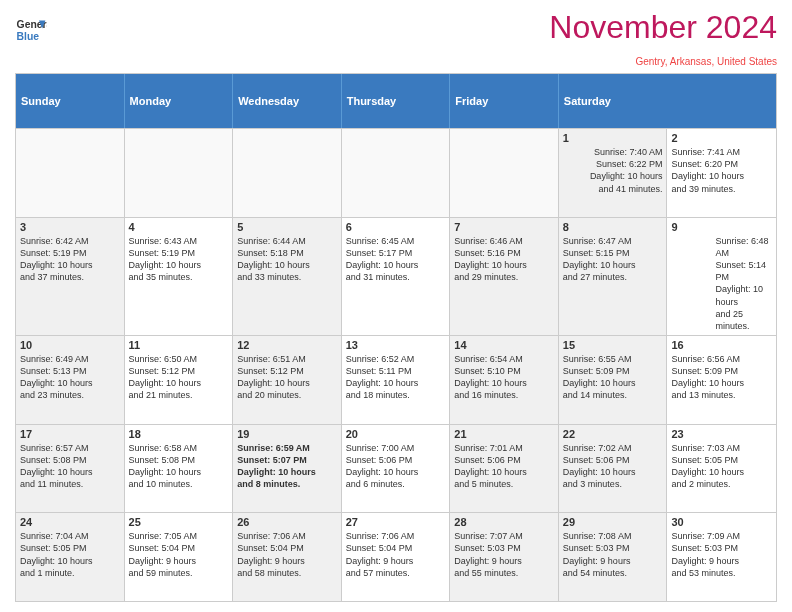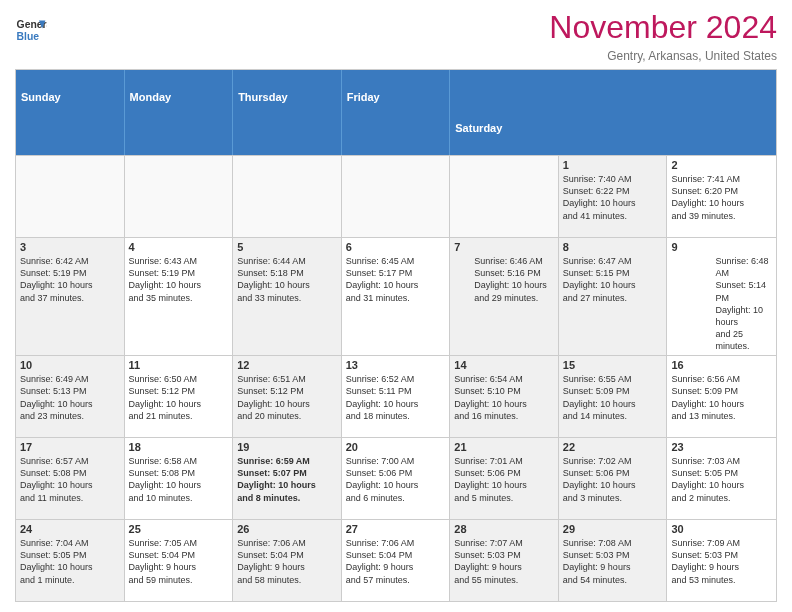--- a/index.html
+++ b/index.html
@@ -36,44 +36,44 @@
     .title-block {
       text-align: right;
     }
     .month-title {
       font-size: 32px;
       font-weight: normal;
       color: #be185d;
       line-height: 1.1;
     }
     .location {
-      font-size: 12px;
-      color: #737373;
-      margin-top: 4px;
+      font-size: 10px;
+      color: #ef4444;
+      margin-top: 11px;
     }
     .calendar {
       flex: 1;
       display: flex;
       flex-direction: column;
       border: 1px solid #ccc;
     }
     .cal-header {
       display: grid;
       grid-template-columns: repeat(7, 1fr);
       background: #3a7abf;
     }
     .cal-header-cell {
       color: #fff;
       font-size: 11px;
       font-weight: bold;
       padding: 21px 5px;
       text-align: left;
       border-right: 1px solid #5a9ad5;
     }
-    .cal-header-cell:last-child { border-right: none; margin-top: 31px; }
+    .cal-header-cell:last-child { border-right: none; }
     .cal-body {
       flex: 1;
       display: flex;
       flex-direction: column;
     }
     .cal-row {
       display: grid;
       grid-template-columns: repeat(7, 1fr);
       flex: 1;
       border-top: 1px solid #ccc;
@@ -118,34 +118,35 @@
     <div class="title-block">
       <div class="month-title">November 2024</div>
       <div class="location">Gentry, Arkansas, United States</div>
     </div>
   </div>
 
   <div class="calendar">
     <div class="cal-header">
     <div class="cal-header-cell">Sunday</div>
         <div class="cal-header-cell">Monday</div>
+        <div class="cal-header-cell">Wednesday</div>
         <div class="cal-header-cell">Thursday</div>
         <div class="cal-header-cell">Friday</div>
         <div class="cal-header-cell">Saturday</div>
       </div>
     <div class="cal-body">
     <div class="cal-row">
           <div class="cal-cell empty"></div>
           <div class="cal-cell empty"></div>
           <div class="cal-cell empty"></div>
           <div class="cal-cell empty"></div>
           <div class="cal-cell empty"></div>
           <div class="cal-cell shaded">
             <span class="day-num">1</span>
-            <div class="cell-info" style="white-space: pre-line;">Sunrise: 7:40 AM
+            <div class="cell-info" style="white-space: pre-line; text-align: right;">Sunrise: 7:40 AM
 Sunset: 6:22 PM
 Daylight: 10 hours
 and 41 minutes.</div>
           </div>
           <div class="cal-cell">
             <span class="day-num">2</span>
             <div class="cell-info" style="white-space: pre-line;">Sunrise: 7:41 AM
 Sunset: 6:20 PM
 Daylight: 10 hours
 and 39 minutes.</div>
@@ -175,21 +176,21 @@
           </div>
           <div class="cal-cell">
             <span class="day-num">6</span>
             <div class="cell-info" style="white-space: pre-line;">Sunrise: 6:45 AM
 Sunset: 5:17 PM
 Daylight: 10 hours
 and 31 minutes.</div>
           </div>
           <div class="cal-cell shaded">
             <span class="day-num">7</span>
-            <div class="cell-info" style="white-space: pre-line; margin-left: 20px;">Sunrise: 6:46 AM
+            <div class="cell-info" style="white-space: pre-line;">Sunrise: 6:46 AM
 Sunset: 5:16 PM
 Daylight: 10 hours
 and 29 minutes.</div>
           </div>
           <div class="cal-cell shaded">
             <span class="day-num">8</span>
             <div class="cell-info" style="white-space: pre-line;">Sunrise: 6:47 AM
 Sunset: 5:15 PM
 Daylight: 10 hours
 and 27 minutes.</div>

